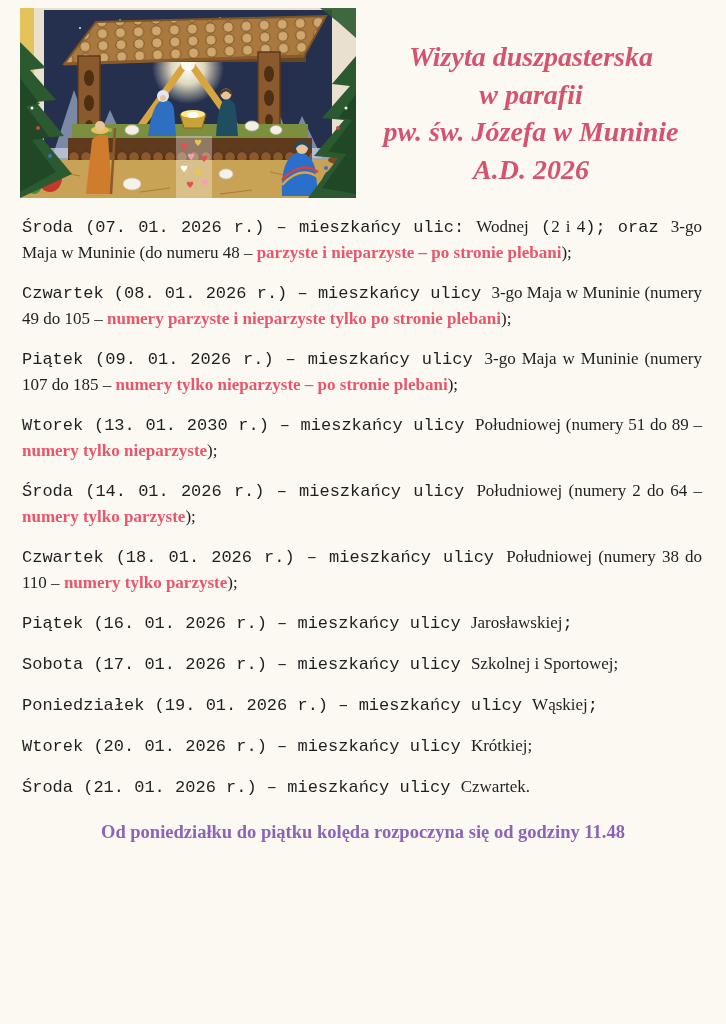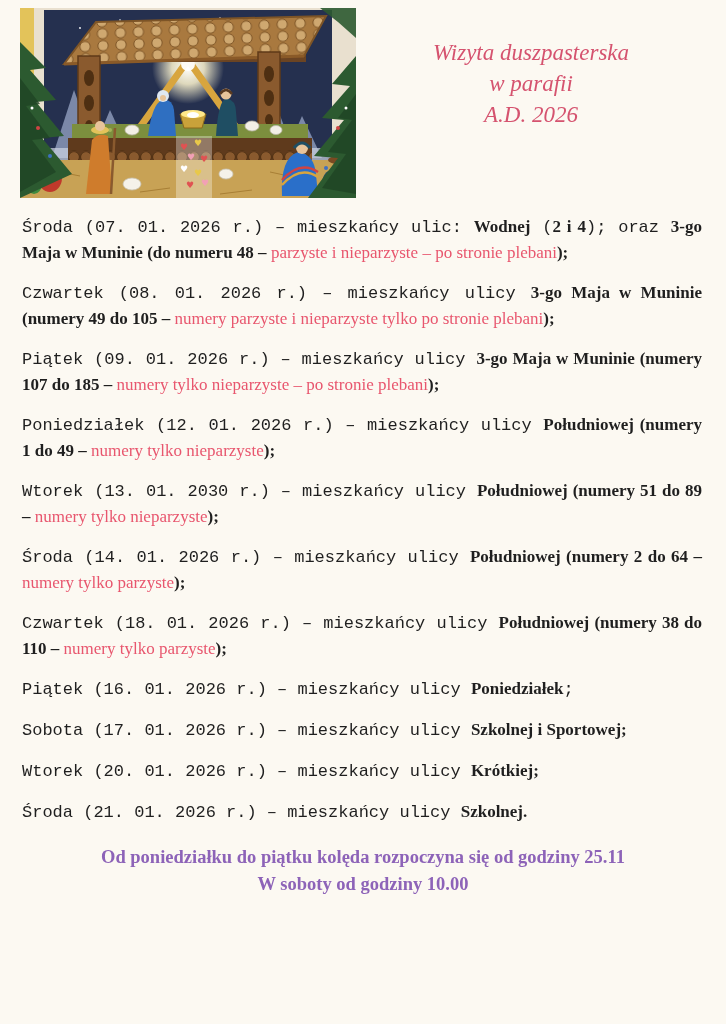--- a/index.html
+++ b/index.html
@@ -7,28 +7,28 @@
     width:726px;height:1024px;box-sizing:border-box;overflow:hidden;position:relative;
     background:var(--page-background,#fcf9f2);
     color:var(--body-text,#1f1f1f);
     font-family:"Liberation Serif","DejaVu Serif",serif;
   }
   .header{display:flex;align-items:flex-start;padding:8px 20px 0 20px;}
   .photo{width:336px;height:190px;flex:0 0 auto;}
   .photo svg{display:block;width:336px;height:190px;}
   .title{
     flex:1;text-align:center;padding-top:30px;
-    font-style:italic;font-weight:normal;font-size:23px;line-height:1.34;
+    font-style:italic;font-weight:bold;font-size:28px;line-height:1.34;
     color:var(--title-pink,#d5536f);
   }
   .body{padding:16px 24px 0 22px;text-align:justify;}
   .entry{margin:0 0 15px 0;font-size:17px;line-height:25px;}
   .seg-regular{font-weight:normal;font-family:Liberation Mono, monospace;}
-  .seg-bold{font-weight:bold;}
-  .seg-pink{font-weight:normal;color:var(--accent-pink,#e8566e);}
+  .seg-bold{font-weight:normal;}
+  .seg-pink{font-weight:bold;color:var(--accent-pink,#e8566e);}
   .footer{
     text-align:center;font-weight:bold;font-size:18.5px;line-height:27px;
     color:var(--footer-purple,#8d63b8);padding:4px 10px 0 10px;
   }
 </style>
 </head>
 <body>
 
 <div class="page">
 
@@ -169,37 +169,37 @@
         <circle cx="318" cy="120" r="2" fill="#cf4444"></circle>
           <circle cx="306" cy="160" r="2" fill="#3f6fc1"></circle>
           <circle cx="326" cy="100" r="1.5" fill="#ffffff"></circle>
         <polygon points="300,0 336,0 336,30 318,14" fill="#2c5a30" opacity="0.9"></polygon>
       </svg>
     </div>
 
     <div class="title">
       <div>Wizyta duszpasterska</div>
       <div>w parafii</div>
+      <div>pw. św. Józefa w Muninie</div>
       <div>A.D. 2026</div>
     </div>
 
   </div>
 
   <div class="body" id="schedule">
       <p class="entry"><span class="seg-regular">Środa (07. 01. 2026 r.) – mieszkańcy ulic: </span><span class="seg-bold">Wodnej</span><span class="seg-regular"> (</span><span class="seg-bold">2 i 4</span><span class="seg-regular">); oraz </span><span class="seg-bold">3-go Maja w Muninie (do numeru 48 – </span><span class="seg-pink">parzyste i nieparzyste – po stronie plebani</span><span class="seg-bold">);</span></p>
       <p class="entry"><span class="seg-regular">Czwartek (08. 01. 2026 r.) – mieszkańcy ulicy </span><span class="seg-bold">3-go Maja w Muninie (numery 49 do 105 – </span><span class="seg-pink">numery parzyste i nieparzyste tylko po stronie plebani</span><span class="seg-bold">);</span></p>
       <p class="entry"><span class="seg-regular">Piątek (09. 01. 2026 r.) – mieszkańcy ulicy </span><span class="seg-bold">3-go Maja w Muninie (numery 107 do 185 – </span><span class="seg-pink">numery tylko nieparzyste – po stronie plebani</span><span class="seg-bold">);</span></p>
-      <p class="entry"><span class="seg-regular">Poniedziałek (12. 01. 2026 r.) – mieszkańcy ulicy </span><span class="seg-bold">Południowej (numery 1 do 49 – </span><span class="seg-pink">numery tylko nieparzyste</span><span class="seg-bold">);</span></p>
       <p class="entry"><span class="seg-regular">Wtorek (13. 01. 2030 r.) – mieszkańcy ulicy </span><span class="seg-bold">Południowej (numery 51 do 89 – </span><span class="seg-pink">numery tylko nieparzyste</span><span class="seg-bold">);</span></p>
       <p class="entry"><span class="seg-regular">Środa (14. 01. 2026 r.) – mieszkańcy ulicy </span><span class="seg-bold">Południowej (numery 2 do 64 – </span><span class="seg-pink">numery tylko parzyste</span><span class="seg-bold">);</span></p>
       <p class="entry"><span class="seg-regular">Czwartek (18. 01. 2026 r.) – mieszkańcy ulicy </span><span class="seg-bold">Południowej (numery 38 do 110 – </span><span class="seg-pink">numery tylko parzyste</span><span class="seg-bold">);</span></p>
-      <p class="entry"><span class="seg-regular">Piątek (16. 01. 2026 r.) – mieszkańcy ulicy </span><span class="seg-bold">Poniedziałek</span><span class="seg-regular">;</span></p>
+      <p class="entry"><span class="seg-regular">Piątek (16. 01. 2026 r.) – mieszkańcy ulicy </span><span class="seg-bold">Jarosławskiej</span><span class="seg-regular">;</span></p>
       <p class="entry"><span class="seg-regular">Sobota (17. 01. 2026 r.) – mieszkańcy ulicy </span><span class="seg-bold">Szkolnej i Sportowej;</span></p>
+      <p class="entry"><span class="seg-regular">Poniedziałek (19. 01. 2026 r.) – mieszkańcy ulicy </span><span class="seg-bold">Wąskiej</span><span class="seg-regular">;</span></p>
       <p class="entry"><span class="seg-regular">Wtorek (20. 01. 2026 r.) – mieszkańcy ulicy </span><span class="seg-bold">Krótkiej;</span></p>
-      <p class="entry"><span class="seg-regular">Środa (21. 01. 2026 r.) – mieszkańcy ulicy </span><span class="seg-bold">Szkolnej.</span></p>
+      <p class="entry"><span class="seg-regular">Środa (21. 01. 2026 r.) – mieszkańcy ulicy </span><span class="seg-bold">Czwartek.</span></p>
     </div>
 
   <div class="footer">
-    <div>Od poniedziałku do piątku kolęda rozpoczyna się od godziny 25.11</div>
-    <div>W soboty od godziny 10.00</div>
+    <div>Od poniedziałku do piątku kolęda rozpoczyna się od godziny 11.48</div>
   </div>
 
 </div>
 
 </body></html>

